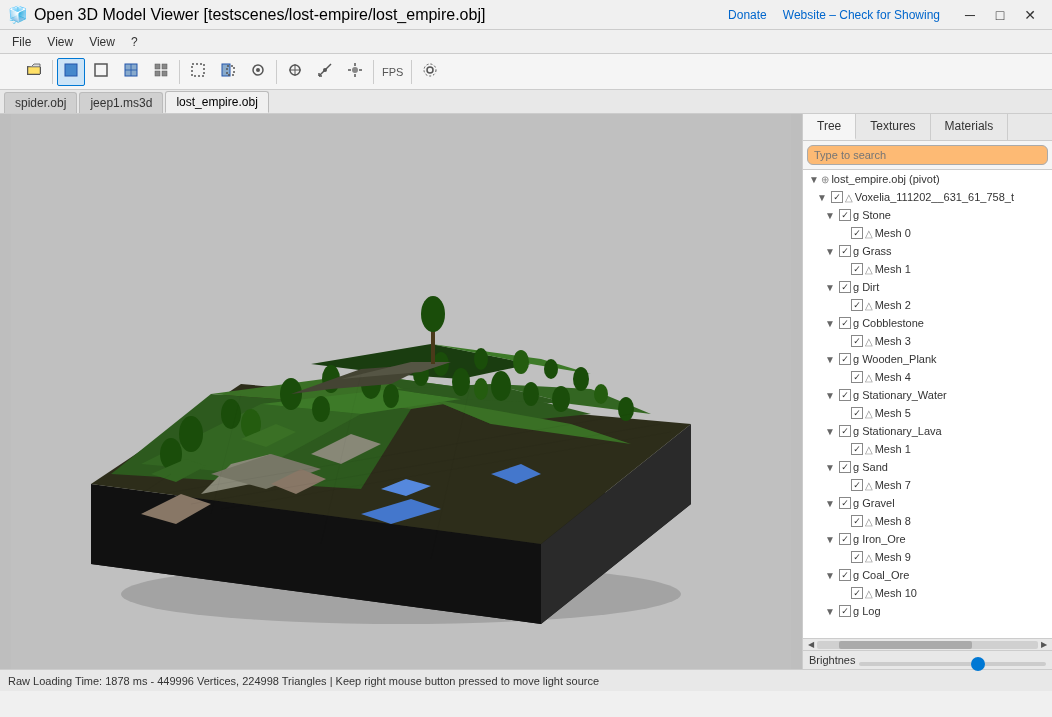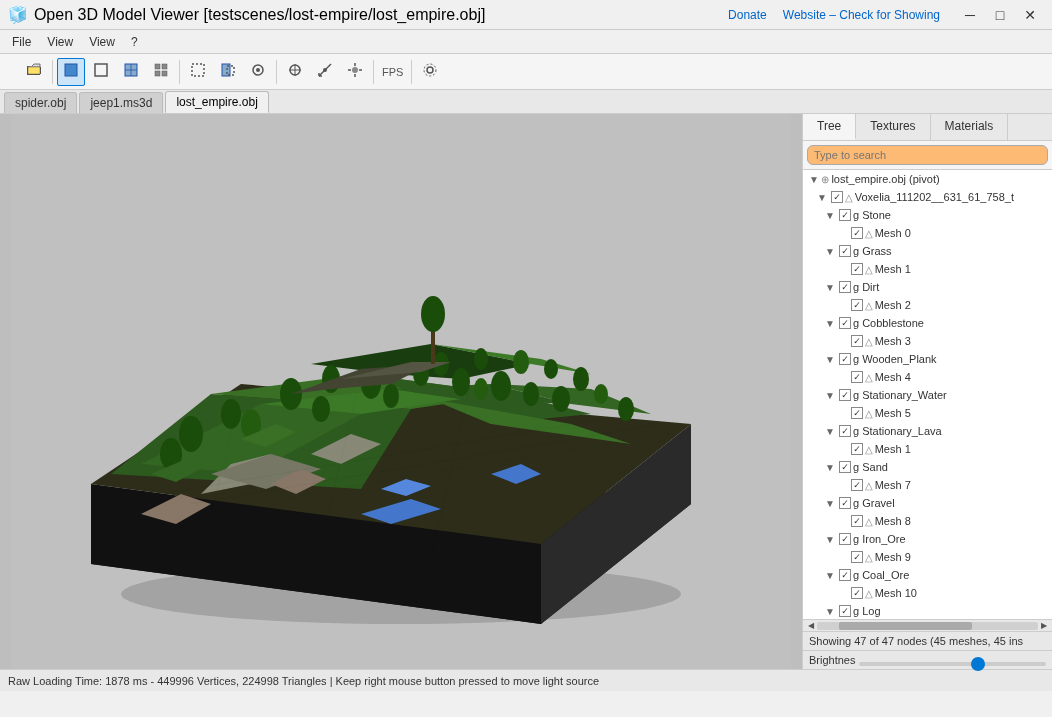--- a/index.html
+++ b/index.html
@@ -602,21 +602,20 @@
     </div>
 
     <div id="tree-hscroll">
       <span class="scroll-arrow">◀</span>
       <div class="hscroll-track">
         <div class="hscroll-thumb"></div>
       </div>
       <span class="scroll-arrow">▶</span>
     </div>
 
-    <div id="status-tree">Showing 47 of 47 nodes (45 meshes, 45 ins</div>
 
     <div id="brightness-bar">
       <span class="brightness-label">Brightnes</span>
       <div class="brightness-slider">
         <div class="brightness-thumb"></div>
       </div>
     </div>
   </div>
 </div>
 

